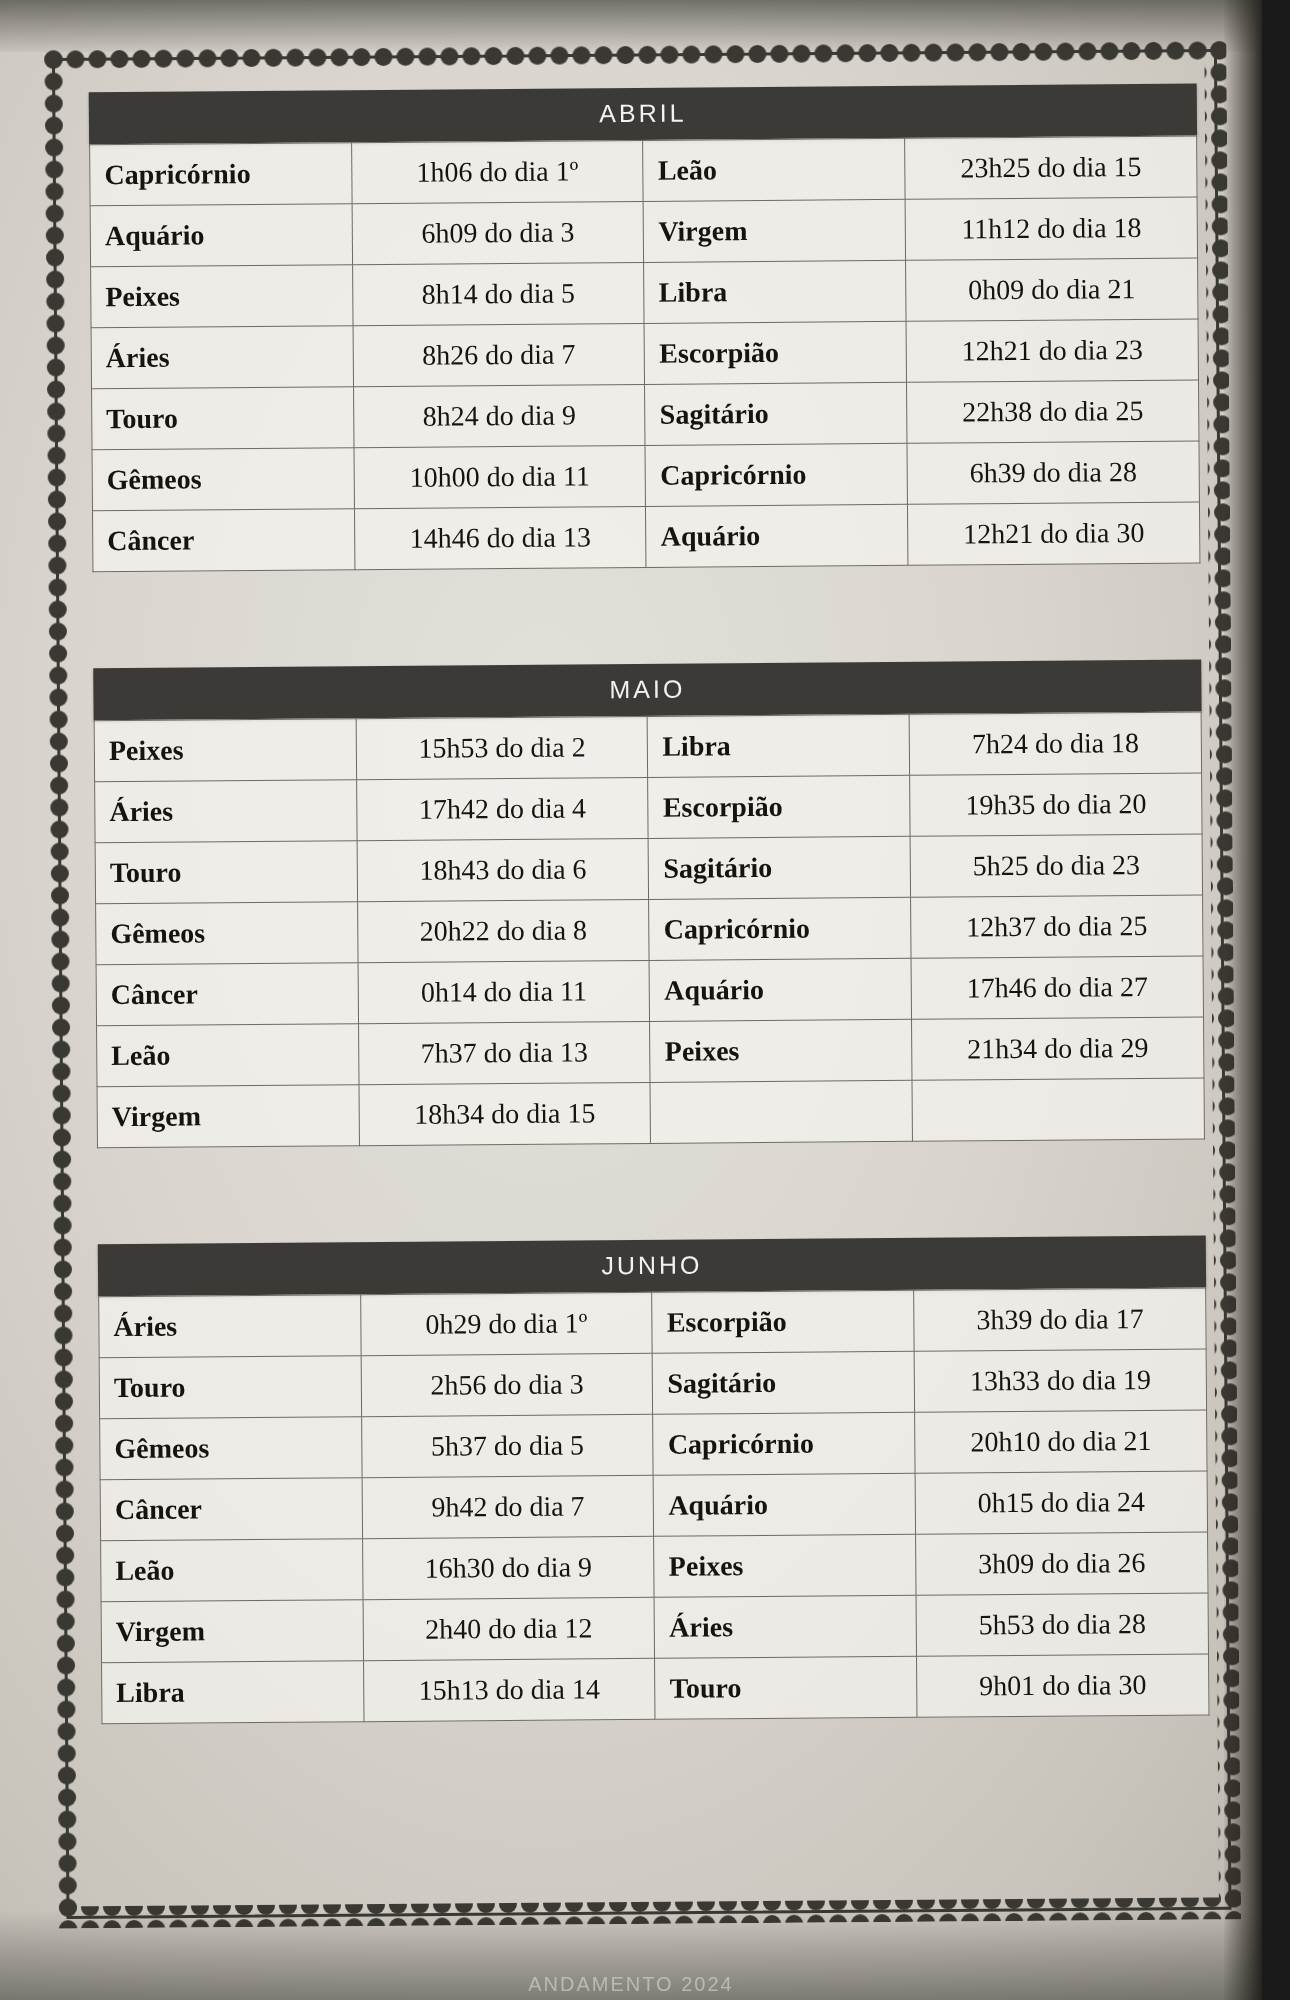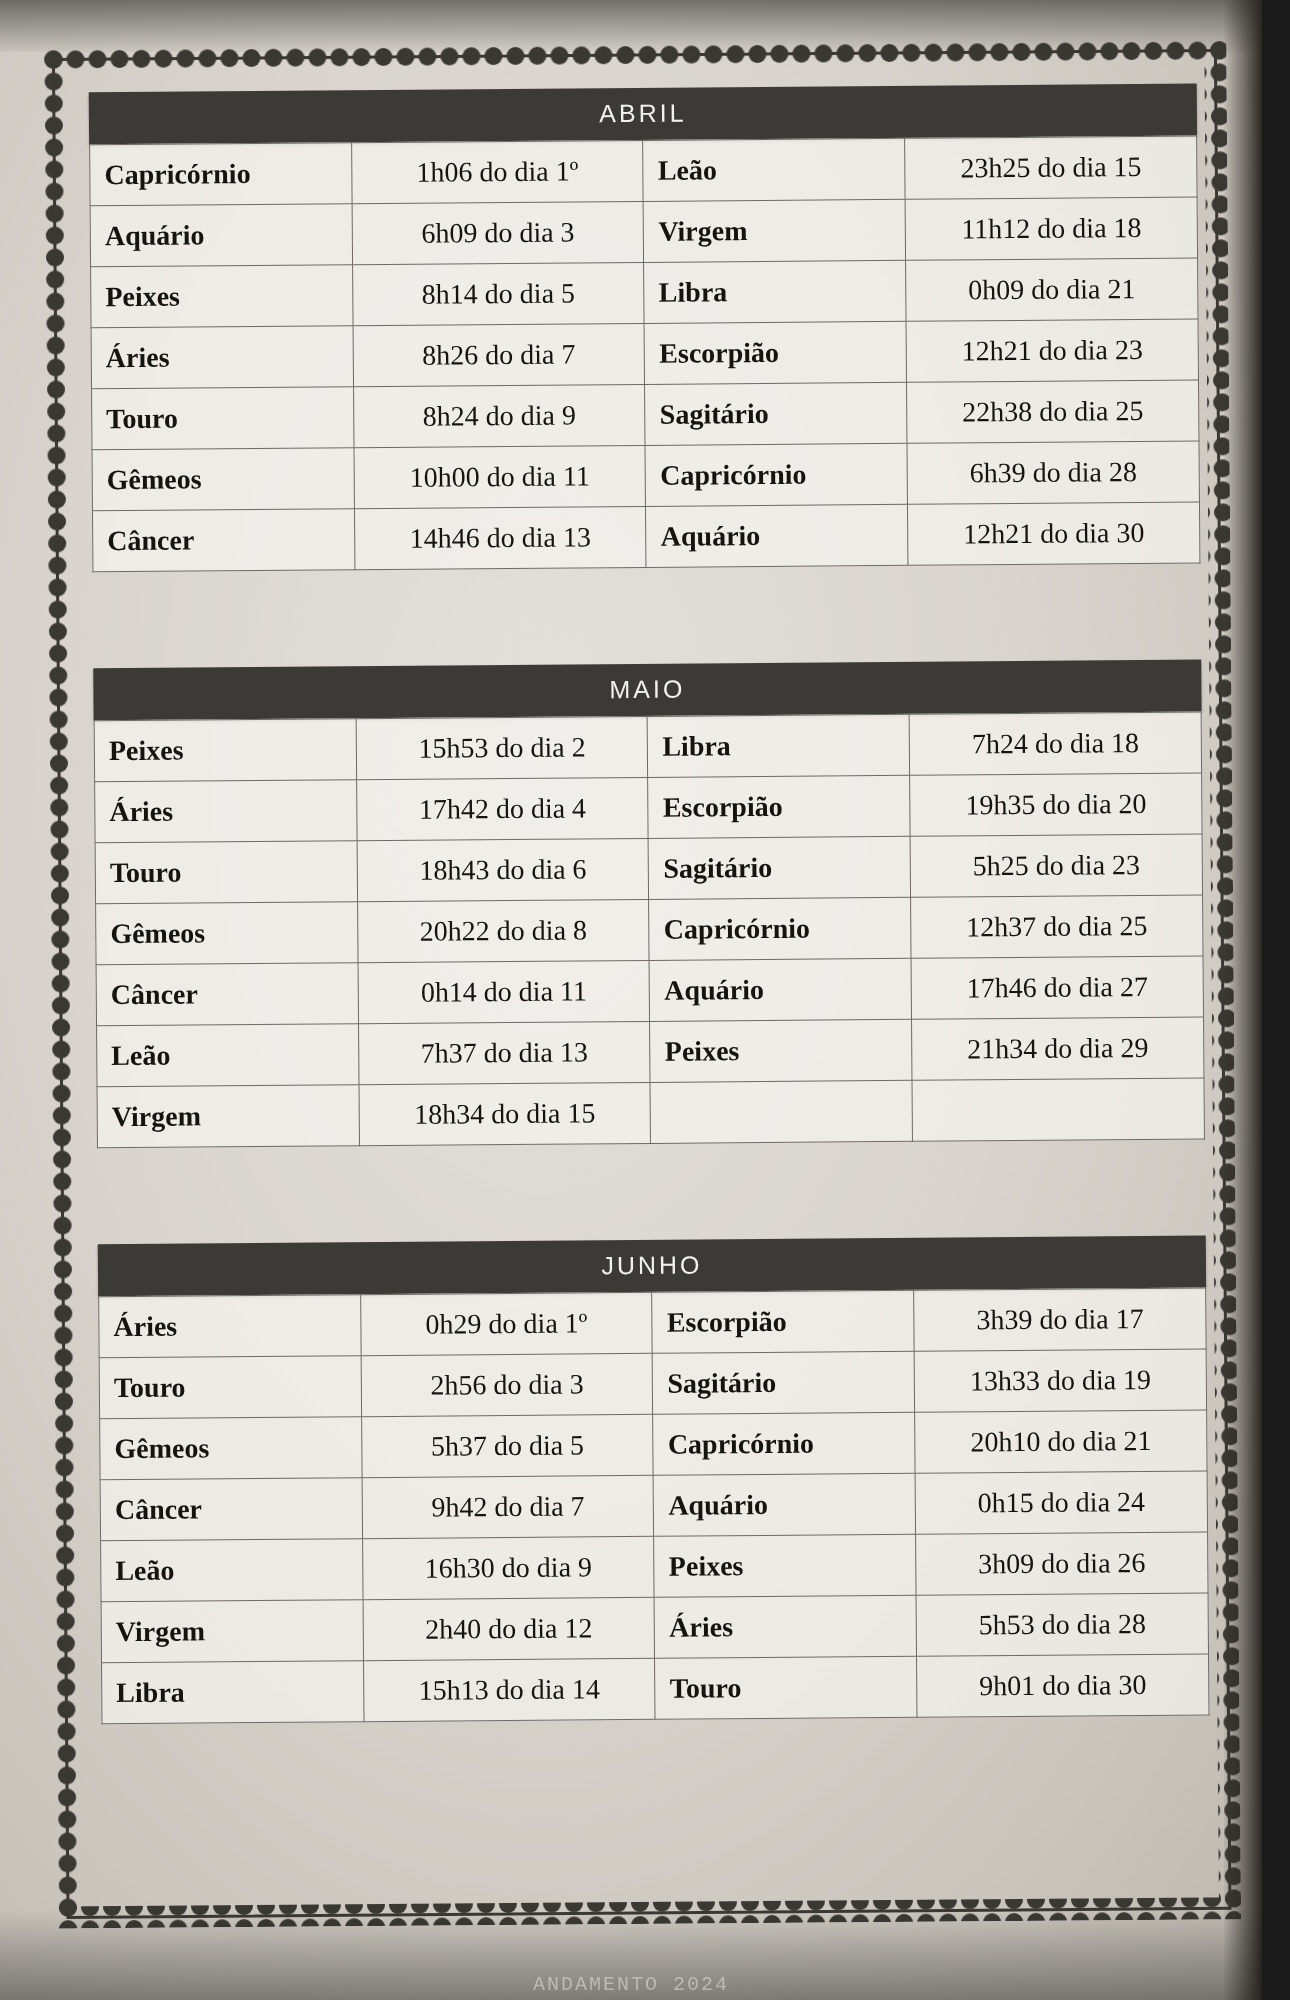--- a/index.html
+++ b/index.html
@@ -108,21 +108,21 @@
   td.empty { border-left: 1px solid #6d6a64; }
 
   
   #skew { transform: rotate(-0.45deg); transform-origin: 50% 50%; }
   .footer-ghost {
     position: absolute;
     left: 0; right: 0;
     bottom: 4px;
     text-align: center;
     color: rgba(235,233,228,0.5);
-    font-family: Liberation Mono, monospace;
+    font-family: Liberation Sans, sans-serif;
     font-size: 20px;
     letter-spacing: 2px;
   }
 </style>
 </head>
 <body>
 
 <div id="page">
   <div id="paper"></div>
 

